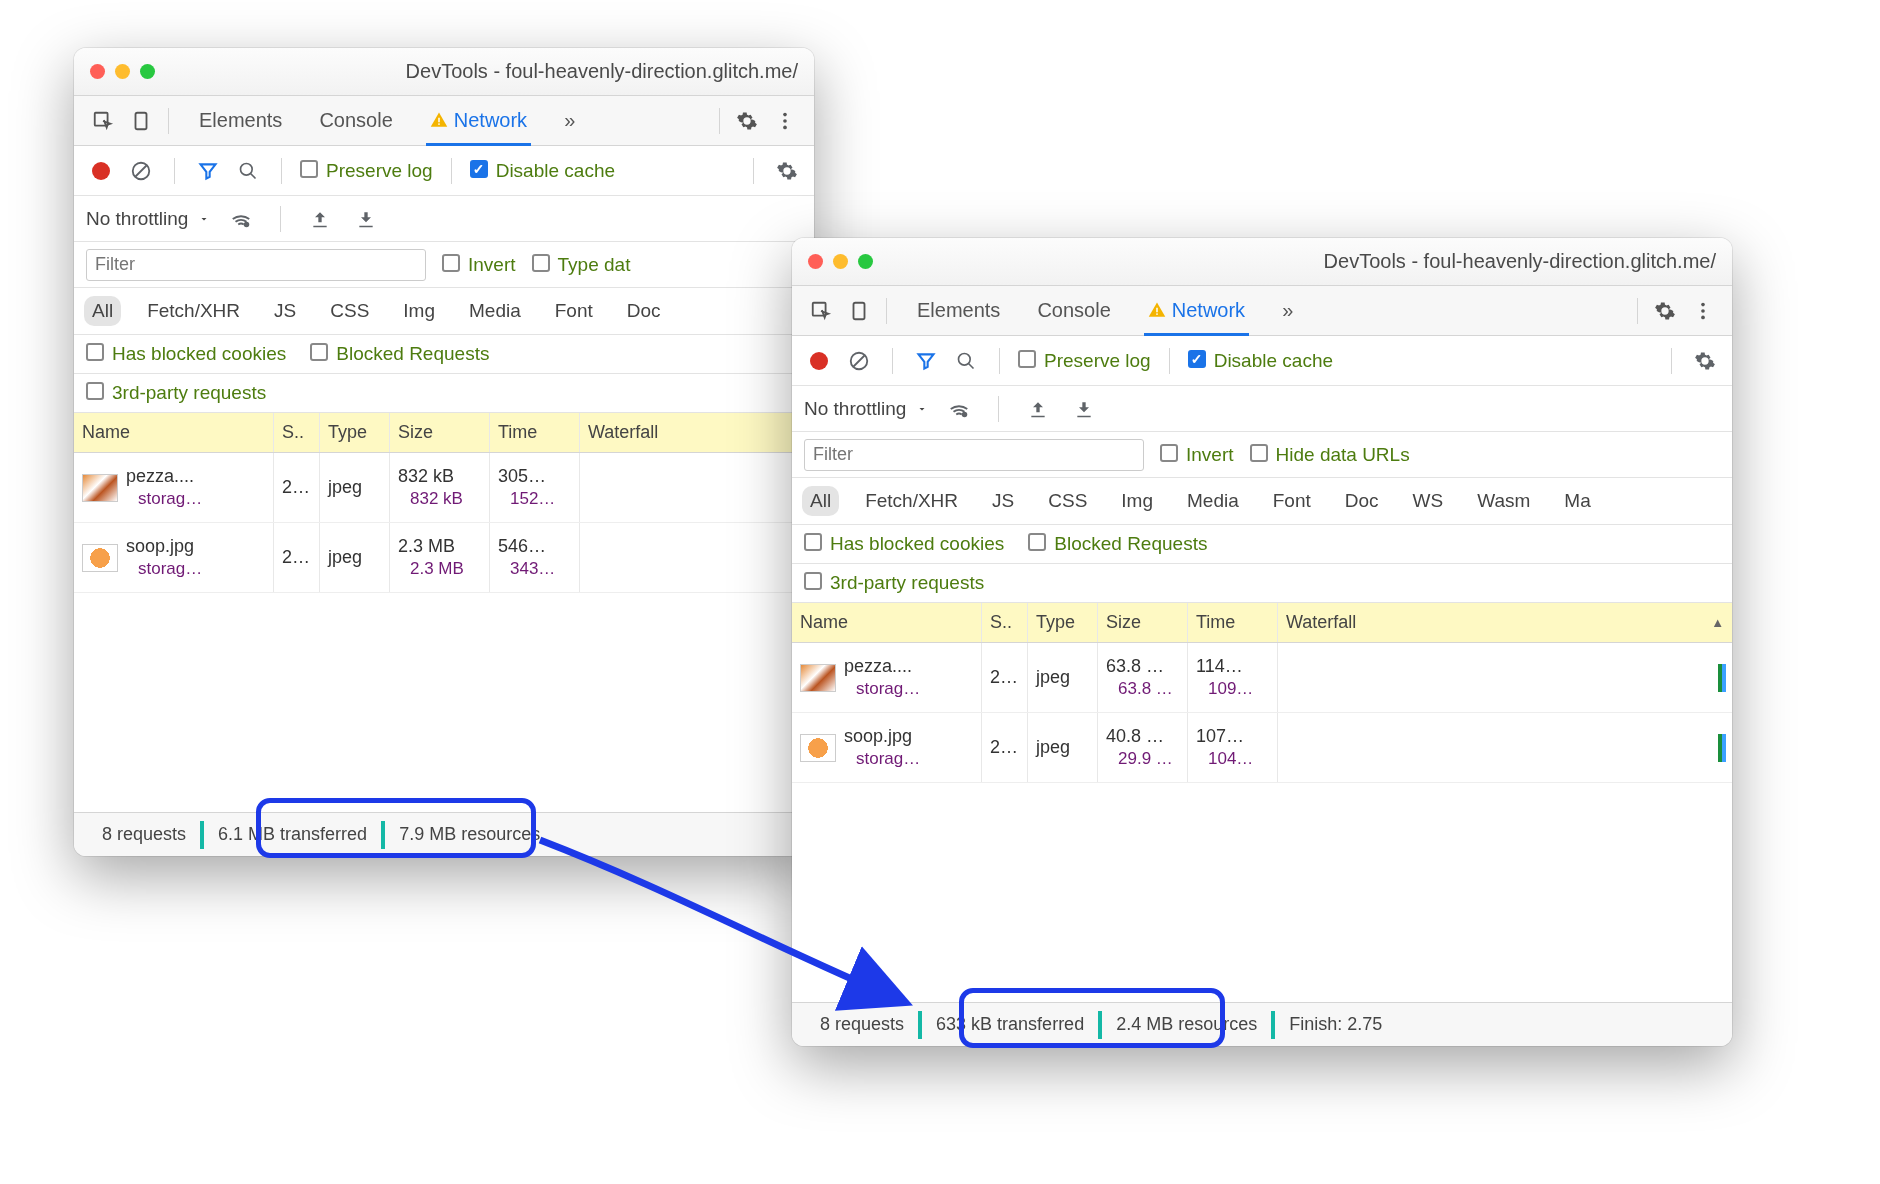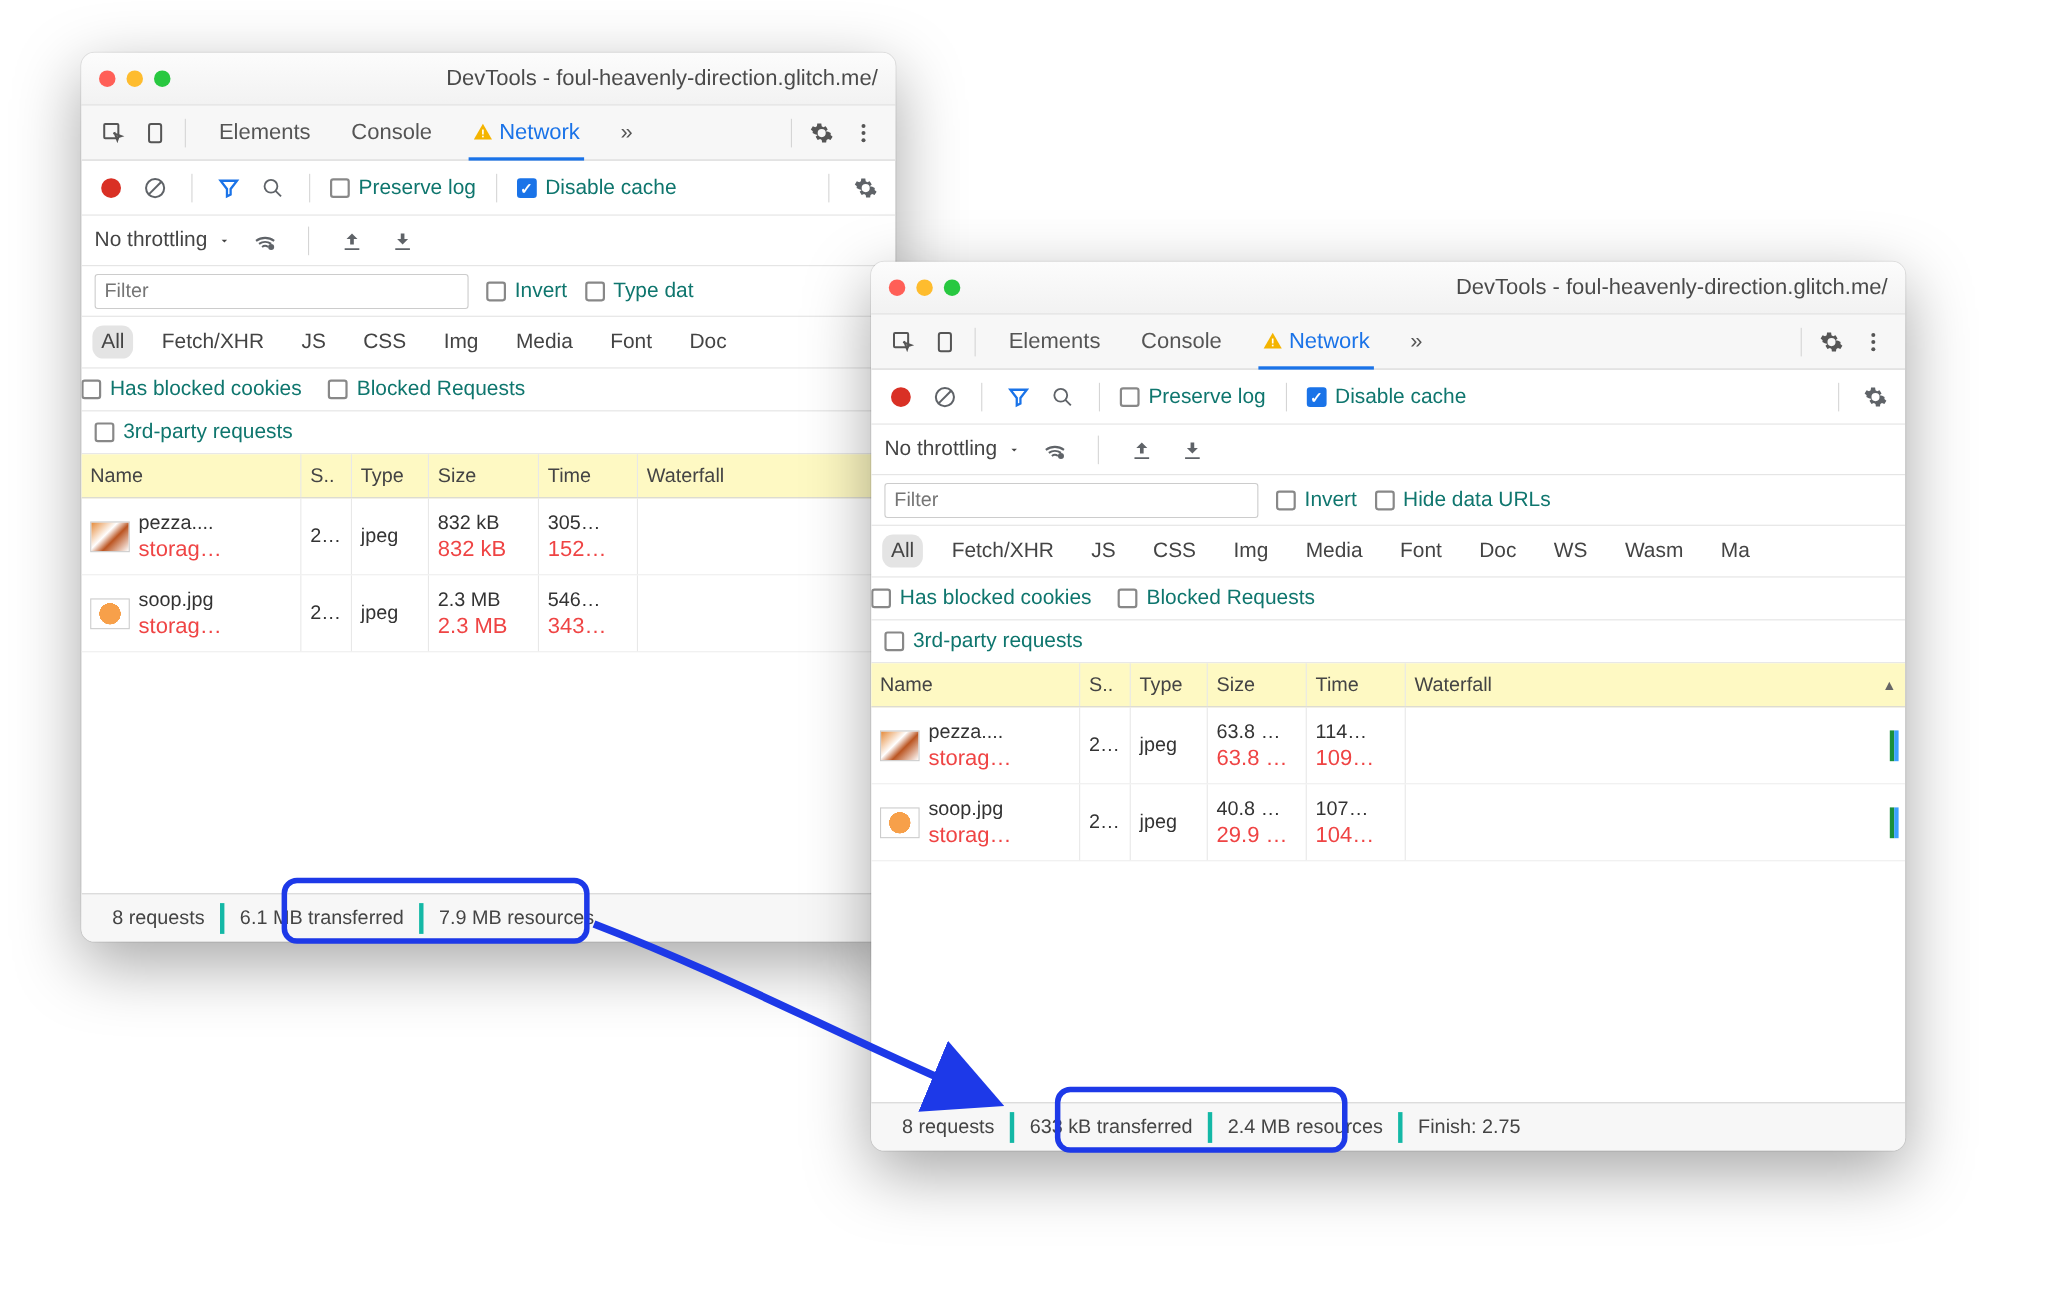--- a/index.html
+++ b/index.html
@@ -48,21 +48,21 @@
 .tab.active { color:#1a73e8; border-bottom-color:#1a73e8; }
 .spacer { flex:1; }
 .divider-v { width:1px; height:26px; background:#d5d5d5; margin:0 8px; }
 
 .toolbar {
   height:50px; border-bottom:1px solid #e3e3e3; display:flex; align-items:center; padding:0 12px; gap:10px;
 }
 .rec-dot { width:18px; height:18px; border-radius:50%; background:#d93025; }
 .iconbtn { width:30px; height:30px; display:flex; align-items:center; justify-content:center; color:#5f6368; cursor:pointer;}
 .iconbtn.blue { color:#1a73e8; }
-.chk { display:flex; align-items:center; gap:8px; font-size:19px; color:#0f766e; }
+.chk { display:flex; align-items:flex-start; gap:8px; font-size:19px; color:#4d7c0f; }
 .chk .box { width:18px; height:18px; border:2px solid #888; border-radius:3px; display:flex; align-items:center; justify-content:center; background:#fff;}
 .chk .box.on { background:#1a73e8; border-color:#1a73e8; }
 .chk .box.on::after { content:"✓"; color:#fff; font-size:14px; font-weight:bold; line-height:1; }
 
 .throttle-row {
   height:46px; border-bottom:1px solid #e3e3e3; display:flex; align-items:center; padding:0 12px; gap:16px;
   font-size:19px; color:#444;
 }
 .throttle-sel{ display:flex; align-items:center; gap:10px; }
 
@@ -70,21 +70,21 @@
   height:46px; border-bottom:1px solid #e3e3e3; display:flex; align-items:center; padding:0 12px; gap:16px;
 }
 .filter-input {
   width:340px; height:32px; border:1px solid #ccc; border-radius:3px; padding:0 8px; font-size:18px; color:#6d28d9; background:#fff;
 }
 .filter-types-row {
   padding:8px 10px; border-bottom:1px solid #e3e3e3; display:flex; flex-wrap:wrap; gap:14px 18px; align-items:center;
 }
 .ftype { font-size:19px; color:#444; padding:4px 8px; border-radius:10px; cursor:pointer;}
 .ftype.active { background:#e4e4e4; }
-.chk-row { padding:8px 0; border-bottom:1px solid #e3e3e3; display:flex; gap:24px; flex-wrap:wrap;}
+.chk-row { padding:8px 12px; border-bottom:1px solid #e3e3e3; display:flex; gap:24px; flex-wrap:wrap;}
 .chk-row2 { padding:8px 12px; border-bottom:1px solid #e3e3e3; display:flex; gap:24px;}
 
 .table-head {
   height:40px; background:#fef9c3; border-bottom:1px solid #d5d5d5; display:flex; align-items:center; font-size:18px; color:#444;
 }
 .th,.td { padding:0 8px; overflow:hidden; white-space:nowrap; text-overflow:ellipsis; border-right:1px solid #e8e8e8; height:100%; display:flex; flex-direction:column; justify-content:center;}
 .col-name{flex:0 0 200px;} 
 .col-status{flex:0 0 46px;} 
 .col-type{flex:0 0 70px;} 
 .col-size{flex:0 0 100px;} 
@@ -92,21 +92,21 @@
 .col-wf{flex:1; border-right:none; position:relative;}
 .w2 .col-name{flex:0 0 190px;} 
 .w2 .col-status{flex:0 0 46px;} 
 .w2 .col-type{flex:0 0 70px;} 
 .w2 .col-size{flex:0 0 90px;} 
 .w2 .col-time{flex:0 0 90px;}
 .row { display:flex; height:70px; border-bottom:1px solid #eee; font-size:18px; color:#333;}
 .cell-name-inner{ display:flex; gap:8px; align-items:center;}
 .thumb { width:36px; height:28px; background:linear-gradient(135deg,#e58a3a,#fff 40%,#b52 60%,#fff); border:1px solid #ccc;}
 .thumb2 { width:36px; height:28px; background:radial-gradient(circle at 50% 50%, #f7a04a 0 45%, #fff 46% 100%); border:1px solid #ccc;}
-.subtext{ color:#ef4444; font-size:20px; margin-top:2px;}
+.subtext{ color:#701a75; font-size:17px; margin-top:2px;margin-left:12px;}
 
 .statusbar {
   height:44px; background:#f7f7f7; border-top:1px solid #d5d5d5; display:flex; align-items:center; padding:0 14px; gap:0; font-size:18px; color:#444;
 }
 .stat { padding:0 14px; border-right:4px solid #14b8a6; height:28px; display:flex; align-items:center;}
 .stat:last-child{border-right:none;}
 
 .highlight-box {
   position:absolute; border:5px solid #1d39e8; border-radius:14px; pointer-events:none;
 }

